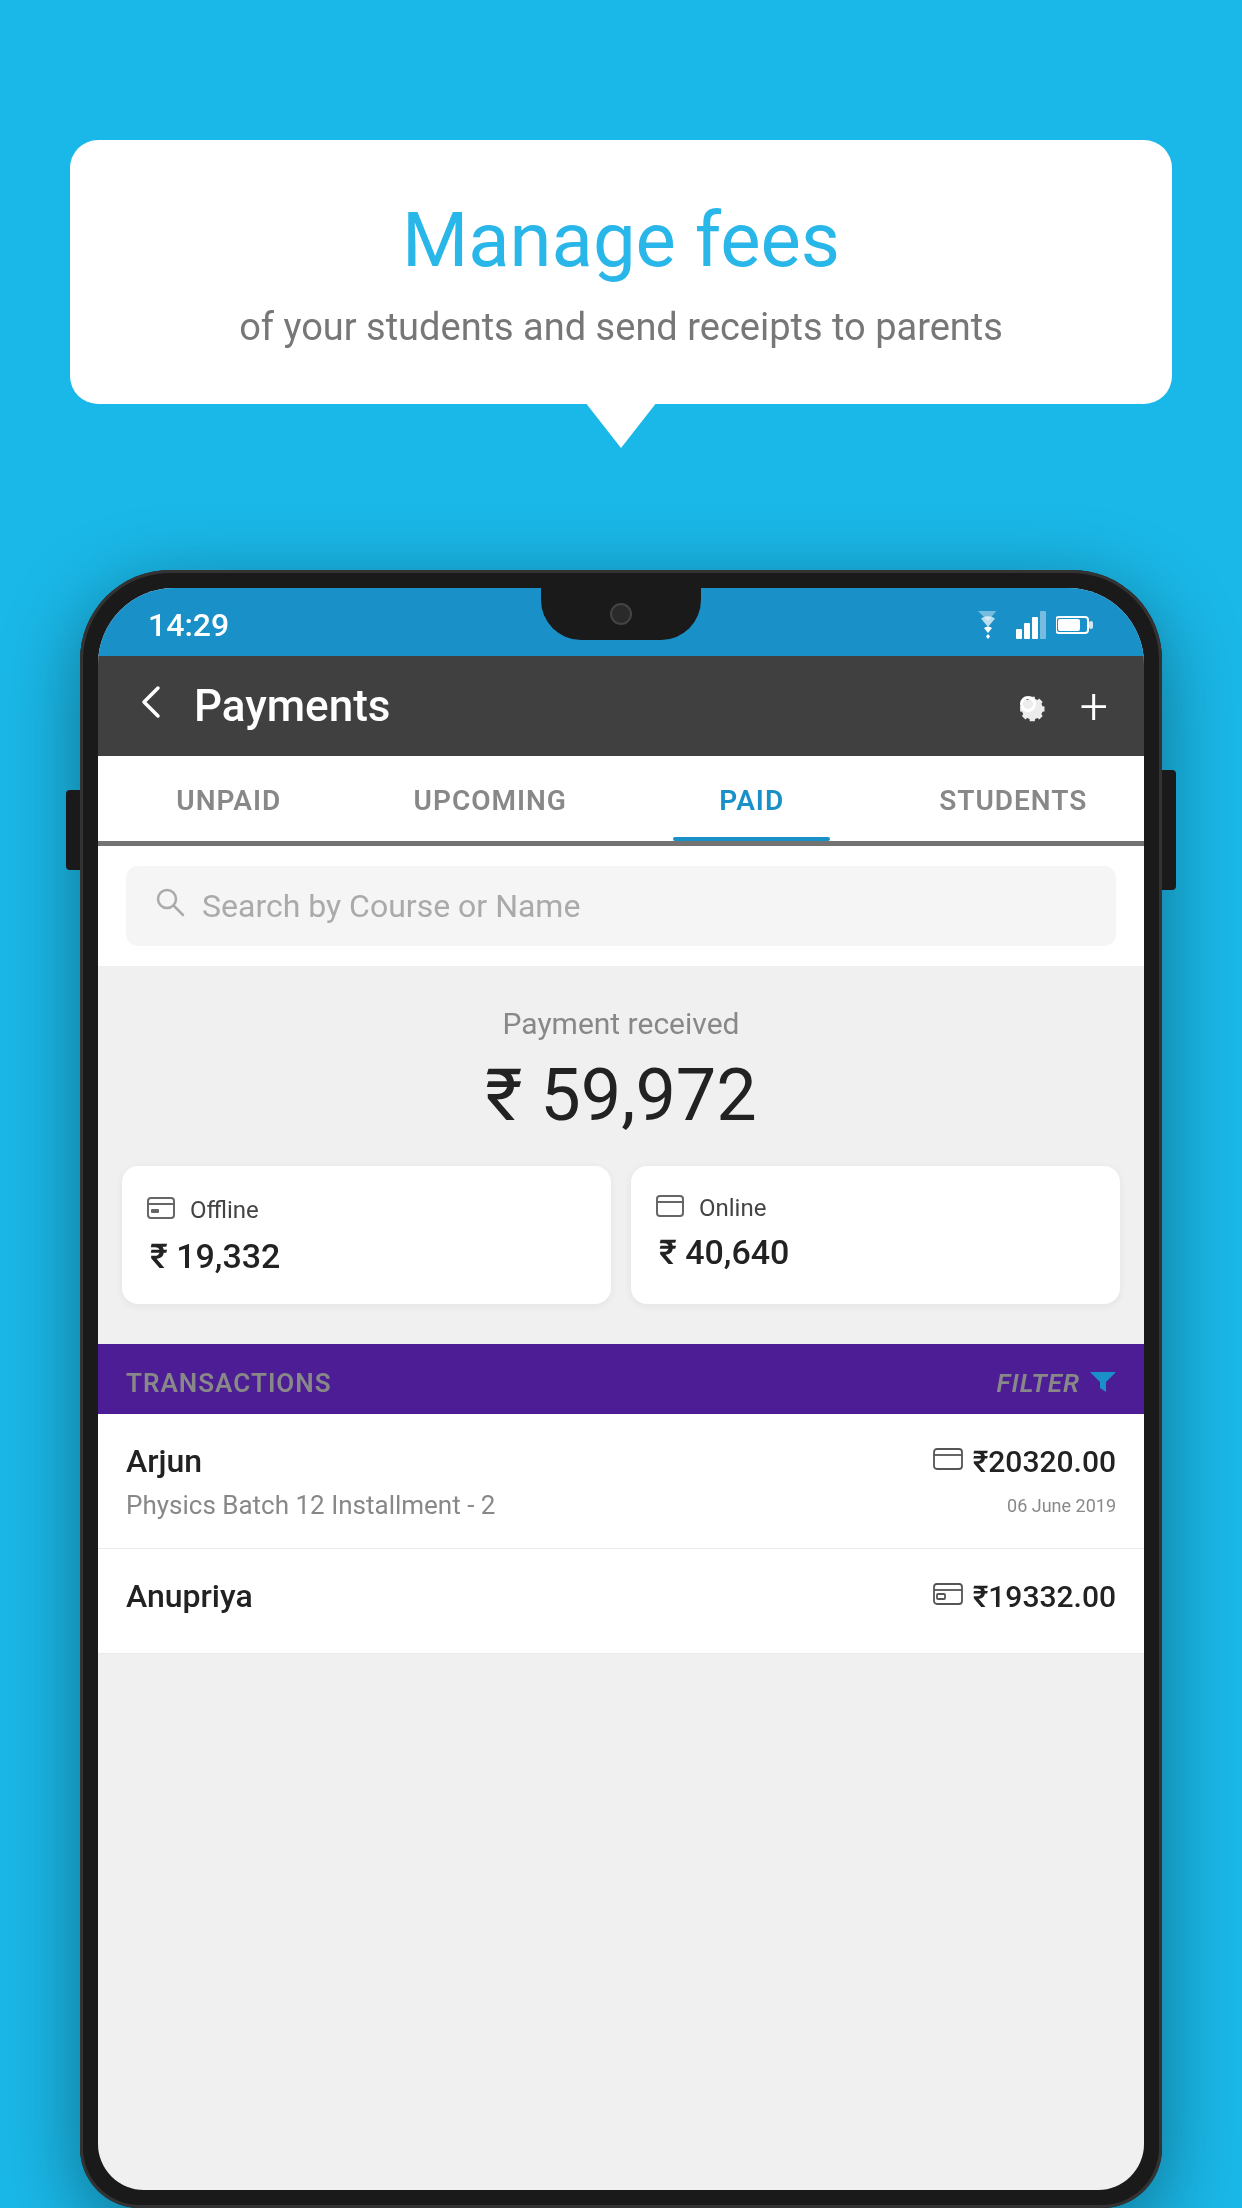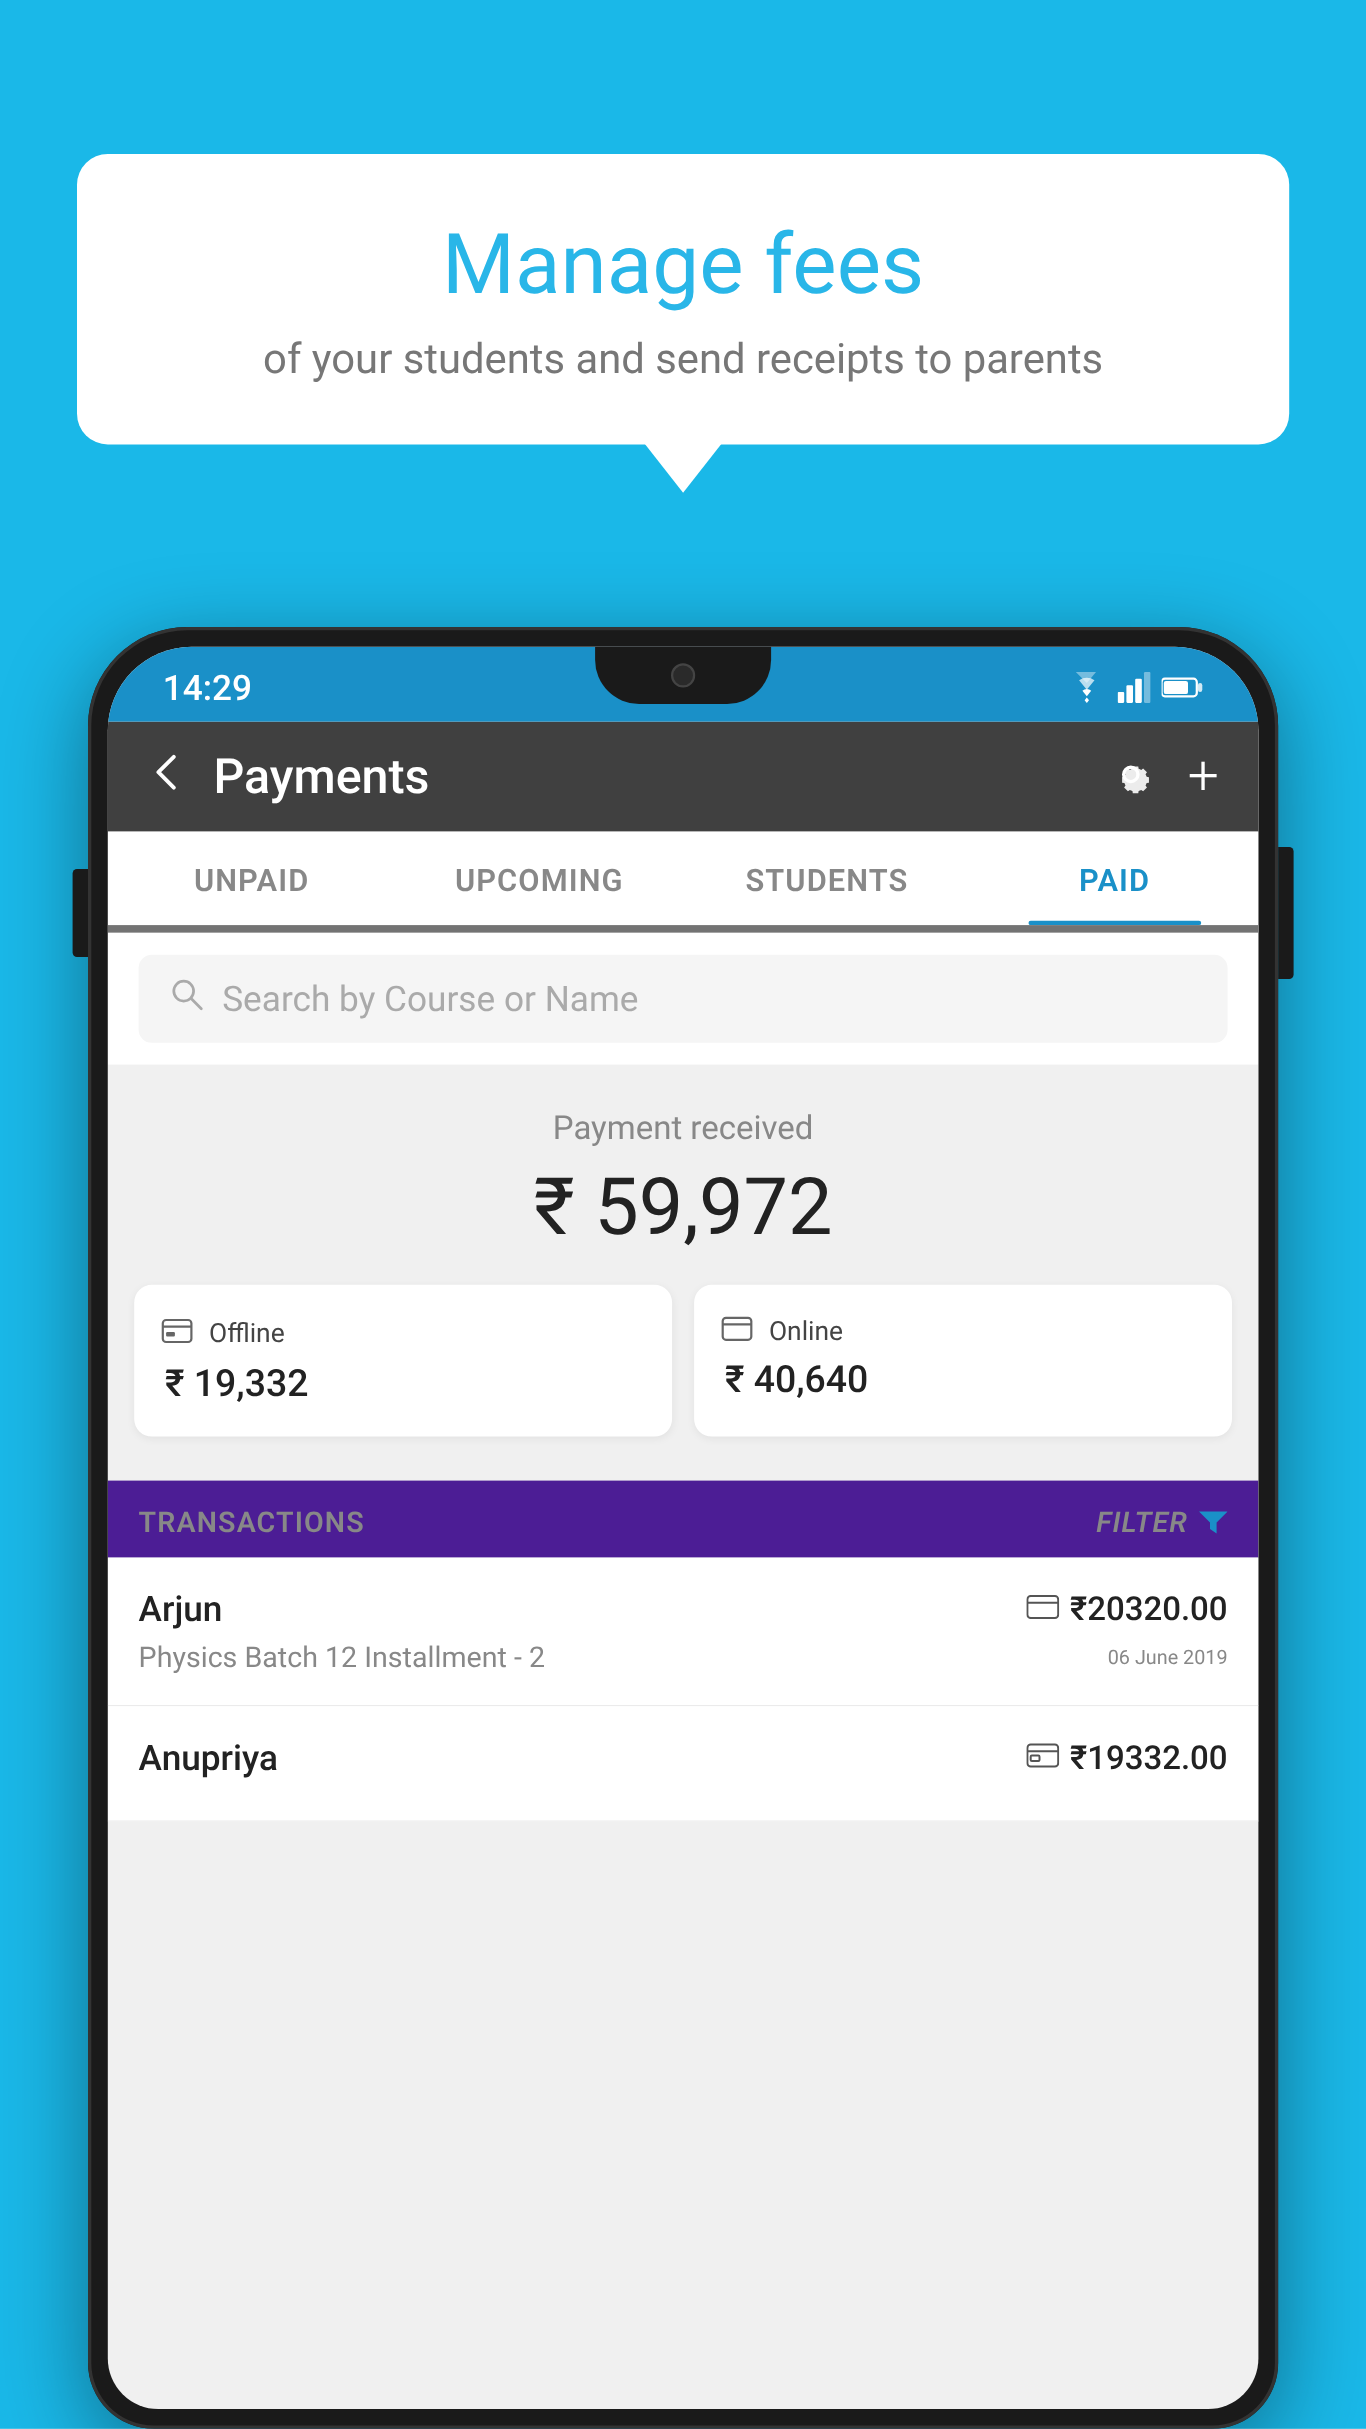--- a/index.html
+++ b/index.html
@@ -180,21 +180,21 @@
       display: flex;
       align-items: center;
       gap: 30px;
     }
 
     
     .tabs-bar {
       background: white;
       display: flex;
       align-items: center;
-      border-bottom: 7px solid #737373;
+      border-bottom: 5px solid #737373;
     }
 
     .tab {
       flex: 1;
       text-align: center;
       padding: 28px 0 24px 0;
       font-size: 28px;
       font-weight: 600;
       color: #888;
       letter-spacing: 1px;
@@ -440,25 +440,25 @@
         </div>
       </div>
 
       <div class="tabs-bar">
         <div class="tab">
           <span>UNPAID</span>
         </div>
         <div class="tab">
           <span>UPCOMING</span>
         </div>
+        <div class="tab active">
+          <span>PAID</span>
+        </div>
         <div class="tab">
           <span>STUDENTS</span>
-        </div>
-        <div class="tab active">
-          <span>PAID</span>
         </div>
       </div>
 
       <div class="search-container">
         <div class="search-box">
           <span class="search-icon-el">
             <svg width="32" height="32" viewBox="0 0 32 32" fill="#aaa">
               <circle cx="13" cy="13" r="9" stroke="#aaa" stroke-width="2.5" fill="none"></circle>
               <line x1="20" y1="20" x2="29" y2="29" stroke="#aaa" stroke-width="2.5" stroke-linecap="round"></line>
             </svg>

